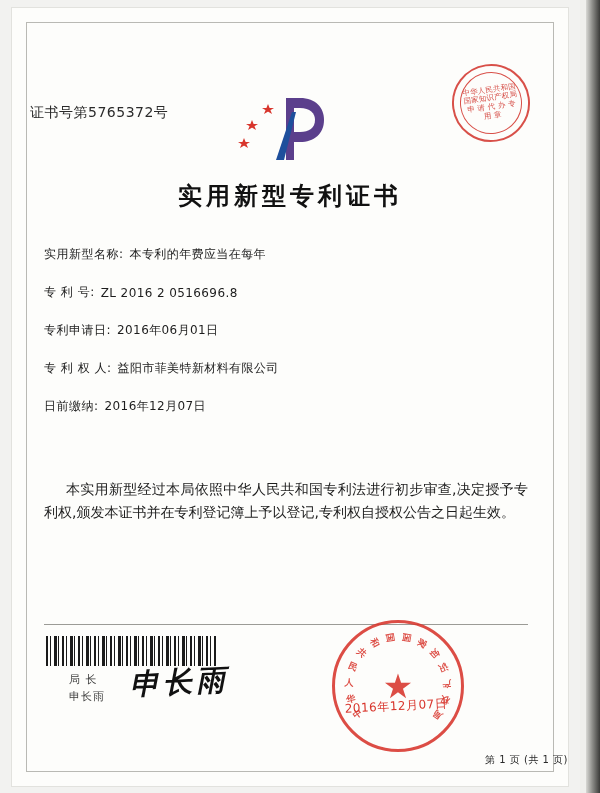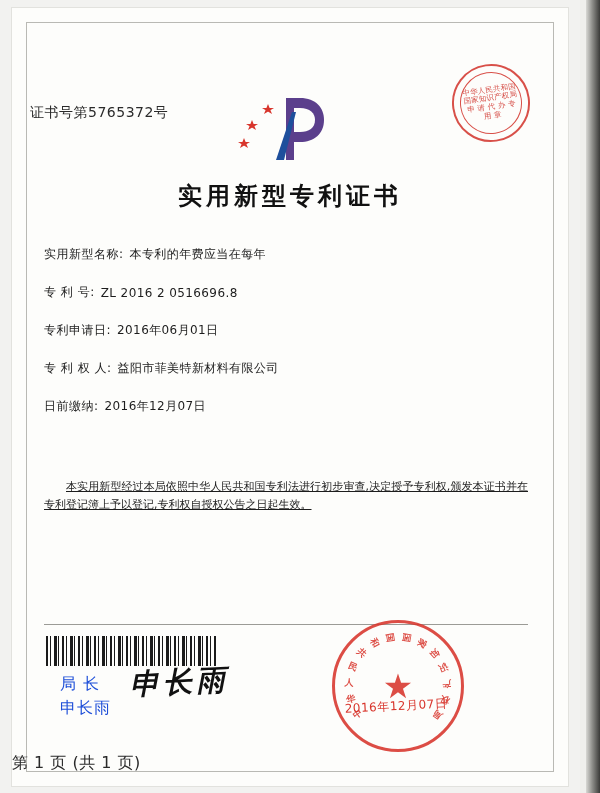--- a/index.html
+++ b/index.html
@@ -146,25 +146,24 @@
     margin-left: 6px;
     letter-spacing: 0.4px;
   }
 
   
   .paragraphs {
     position: absolute;
     left: 32px;
     top: 470px;
     right: 40px;
-    font-size: 11px;
+    font-size: 14px;
     line-height: 1.65;
     color: #1d1d1d;
     text-align: justify;
-    text-decoration: underline;
   }
   .paragraphs p {
     margin: 0 0 2px 0;
     text-indent: 22px;
   }
 
   
   .divider {
     position: absolute;
     left: 32px;
@@ -189,25 +188,25 @@
       #1a1a1a 8px, #1a1a1a 11px,
       #fdfdfb 11px, #fdfdfb 12px,
       #1a1a1a 12px, #1a1a1a 13px,
       #fdfdfb 13px, #fdfdfb 16px
     );
   }
 
   
   .director {
     position: absolute;
-    left: 48px;
+    left: 57px;
     top: 664px;
-    font-size: 16px;
+    font-size: 11px;
     line-height: 1.5;
-    color: #1d4ed8;
+    color: #404040;
     letter-spacing: 1px;
   }
   .signature {
     position: absolute;
     left: 118px;
     top: 655px;
     font-family: "DejaVu Serif", "Liberation Serif", serif;
     font-size: 29px;
     font-weight: bold;
     font-style: italic;
@@ -262,22 +261,22 @@
     letter-spacing: .5px;
     transform: rotate(-3deg);
     font-family: "DejaVu Sans", "Liberation Sans", sans-serif;
   }
 
   .page-footer {
     position: absolute;
     left: 0;
     right: 0;
     top: 745px;
-    text-align: left;
-    font-size: 16px;
+    text-align: right;
+    font-size: 10px;
     color: #2a2a2a;
     letter-spacing: .5px;
   }
 </style>
 </head>
 <body>
 
 <div class="page">
 
   <div class="sheet">

